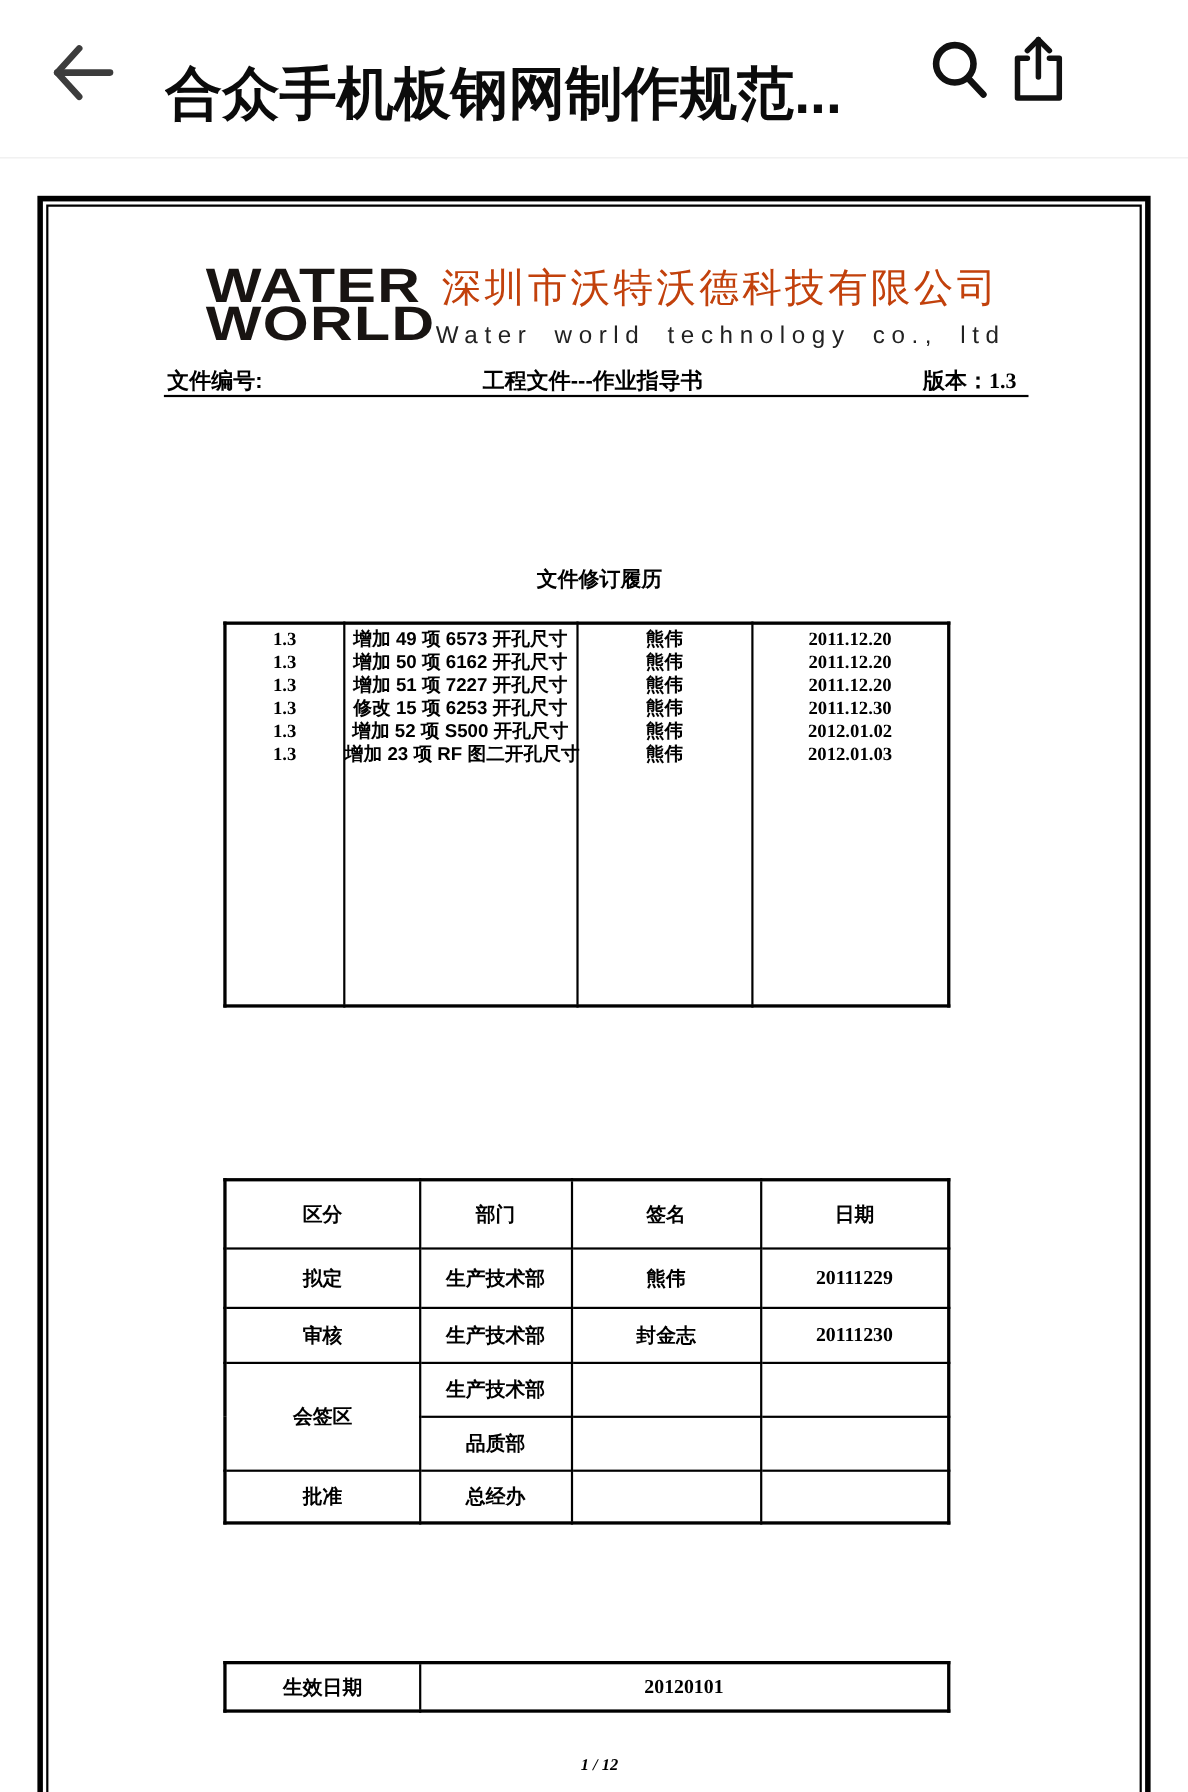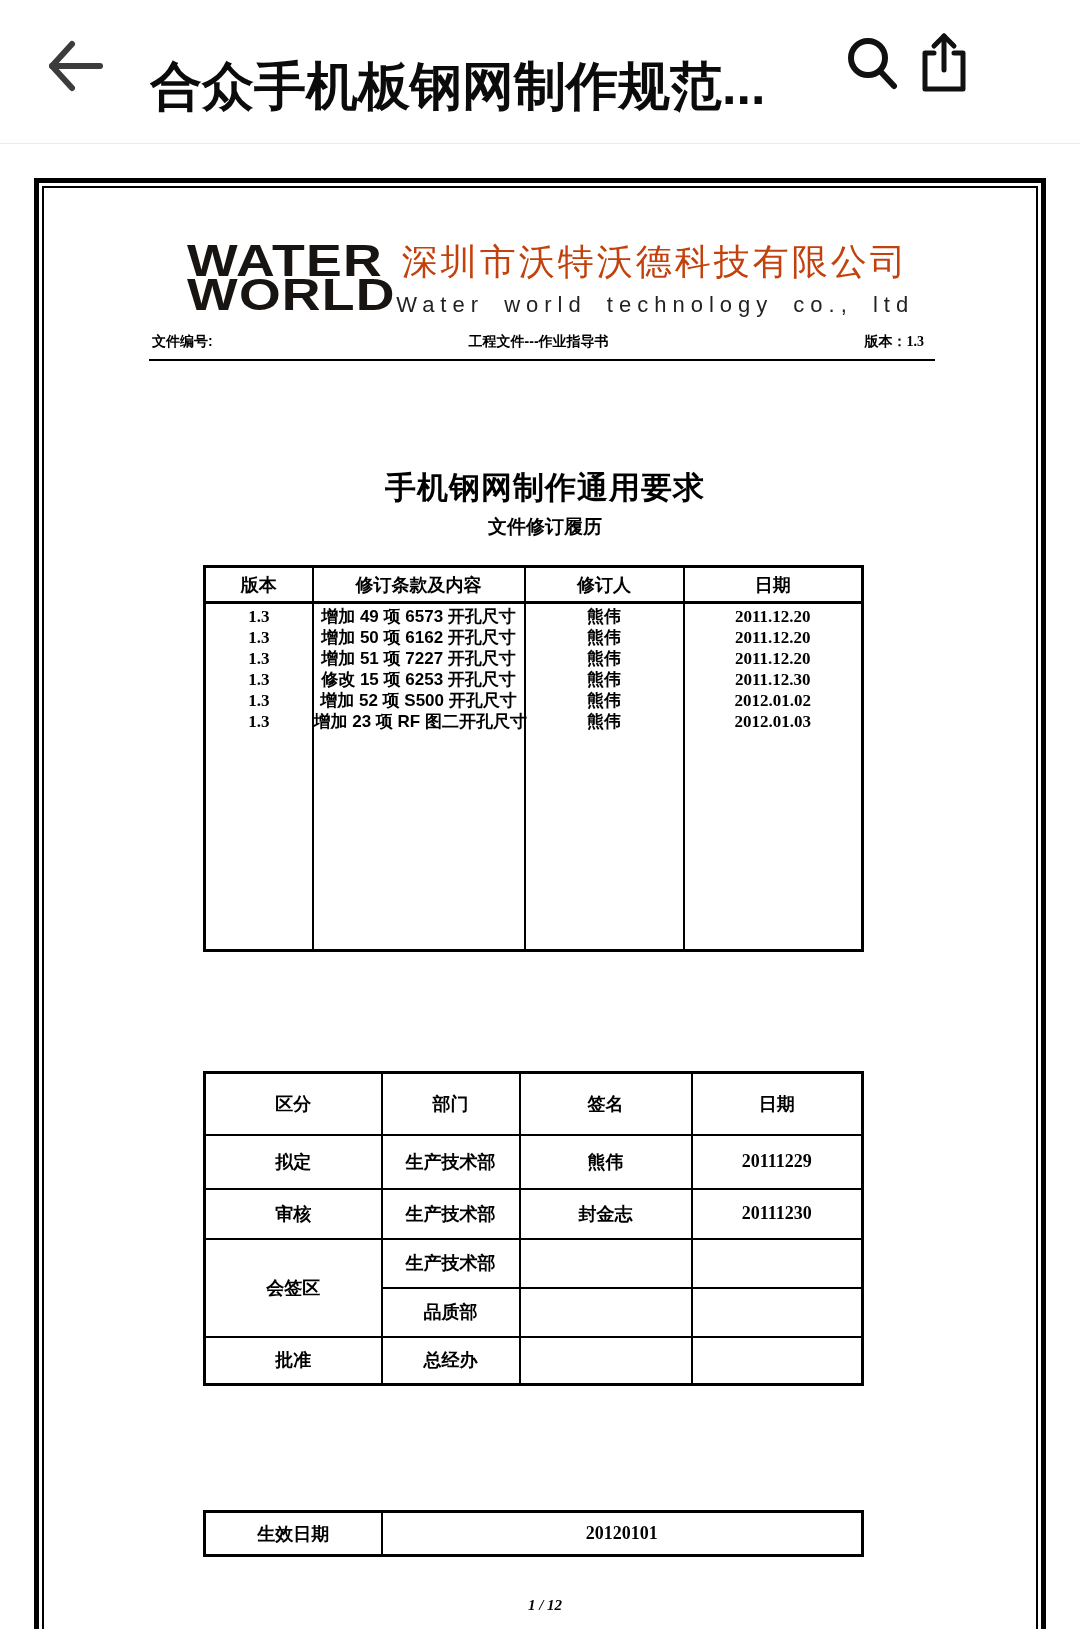--- a/index.html
+++ b/index.html
@@ -50,21 +50,21 @@
   .company-cn{
     font-size:36px;letter-spacing:3px;color:#c2410c;font-weight:500;white-space:nowrap;
   }
   .company-en{
     margin-top:5px;font-size:22px;letter-spacing:6px;word-spacing:8px;
     color:#222;white-space:nowrap;
   }
 
   
   .doc-info{left:113px;top:150px;width:772px;display:flex;justify-content:space-between;
-    font-size:14px;font-weight:700;color:#000;}
+    font-size:20px;font-weight:700;color:#000;}
   .rule{left:110px;top:176px;width:786px;height:2px;background:#000;}
 
   .num{font-family:"Liberation Serif","DejaVu Serif",serif;}
 
   .doc-title{left:33px;top:284px;width:946px;text-align:center;
     font-size:31px;font-weight:700;letter-spacing:1px;color:#000;}
   .doc-subtitle{left:33px;top:331px;width:946px;text-align:center;
     font-size:19px;font-weight:700;color:#000;}
 
   
@@ -138,37 +138,30 @@
     </div>
   </div>
 
   <div class="abs doc-info">
     <span>文件编号:</span>
     <span>工程文件---作业指导书</span>
     <span><span>版本：</span><span class="num">1.3</span></span>
   </div>
   <div class="abs rule"></div>
 
-  <div class="abs doc-title">手机钢网制作通用要求</div>
   <div class="abs doc-subtitle">文件修订履历</div>
 
   <table class="t rev-table">
     <colgroup>
         <col style="width:108px">
         <col style="width:212px">
         <col style="width:159px">
         <col style="width:179px">
       </colgroup>
     <tbody>
-        <tr>
-      <th>版本</th>
-      <th>修订条款及内容</th>
-      <th>修订人</th>
-      <th>日期</th>
-    </tr>
     <tr>
       <td class="body">
         <div class="rev-line num">1.3</div>
         <div class="rev-line num">1.3</div>
         <div class="rev-line num">1.3</div>
         <div class="rev-line num">1.3</div>
         <div class="rev-line num">1.3</div>
         <div class="rev-line num">1.3</div>
       </td>
       <td class="body">

